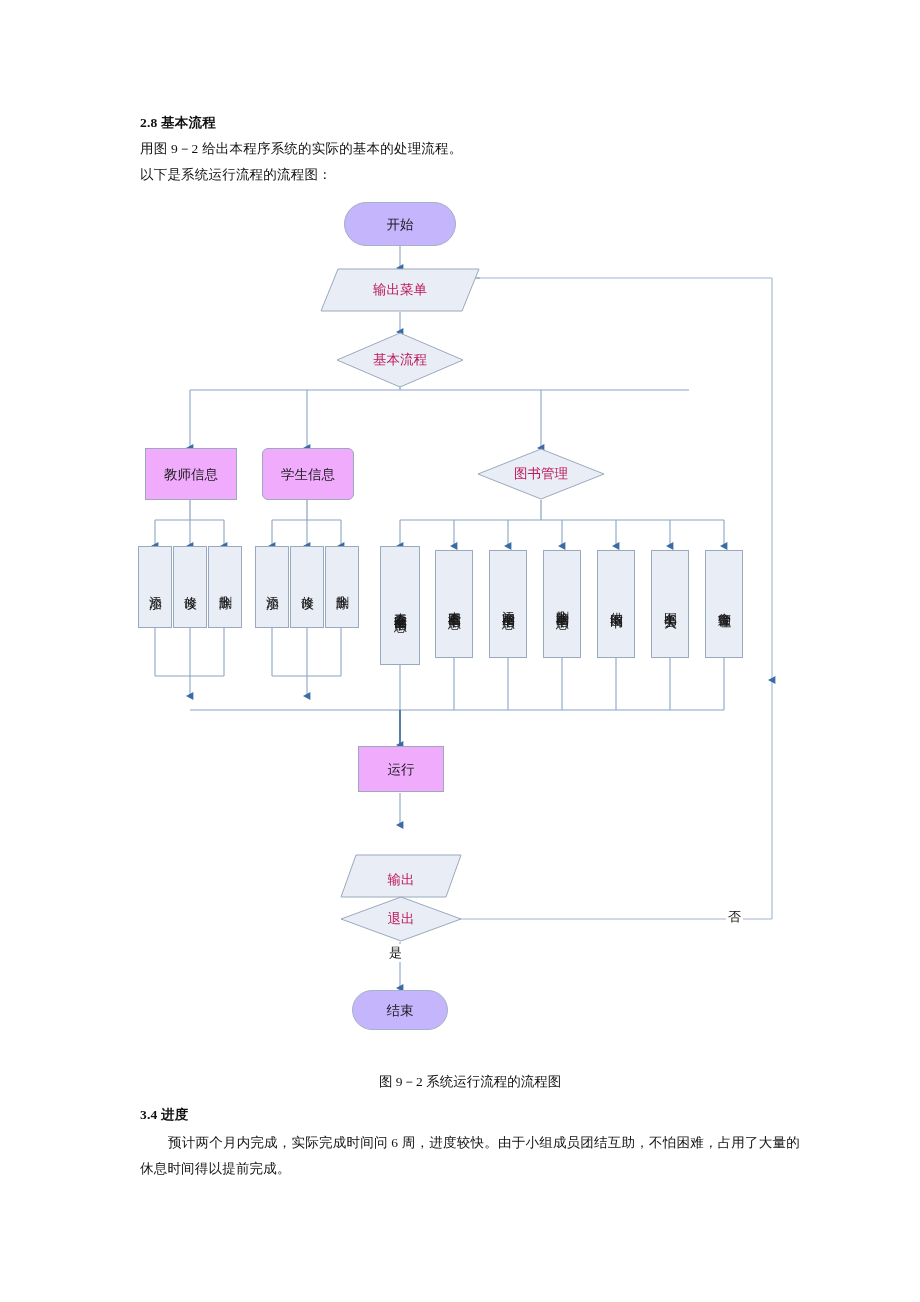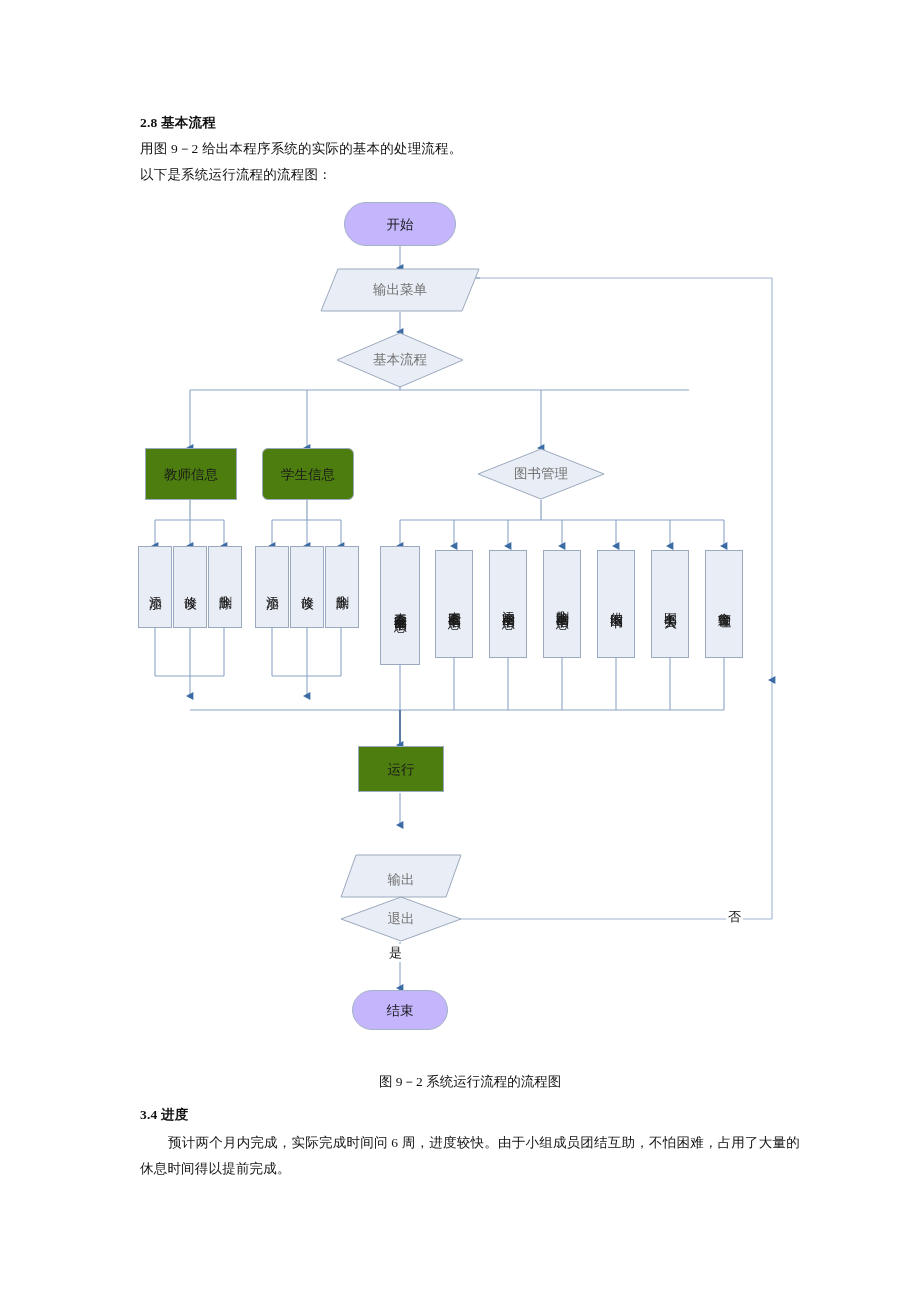--- a/index.html
+++ b/index.html
@@ -68,41 +68,41 @@
     color: #1a1a1a;
     font-size: 13.5px;
     line-height: 17px;
     text-align: center;
   }
   .node.term {
     border-radius: 22px;
     background: #c4b5fd;
     border: 1px solid #a3b2c6;
   }
-  .node.rect { background: #4d7c0f; }
+  .node.rect { background: #f0abfc; }
   .node.vert {
     writing-mode: vertical-rl;
     text-orientation: upright;
     letter-spacing: 1px;
     line-height: 20px;
     padding: 4px 0;
     font-size: 13px;
   }
   .shape-wrap {
     position: absolute;
   }
   .shape-wrap .label {
     position: absolute;
     left: 0; top: 0;
     width: 100%; height: 100%;
     display: flex;
     align-items: center;
     justify-content: center;
     font-size: 13.5px;
-    color: #737373;
+    color: #be185d;
     pointer-events: none;
   }
   .shape-wrap svg {
     display: block;
   }
   .edgelabel {
     position: absolute;
     font-size: 13px;
     color: #111;
     background: #fff;

